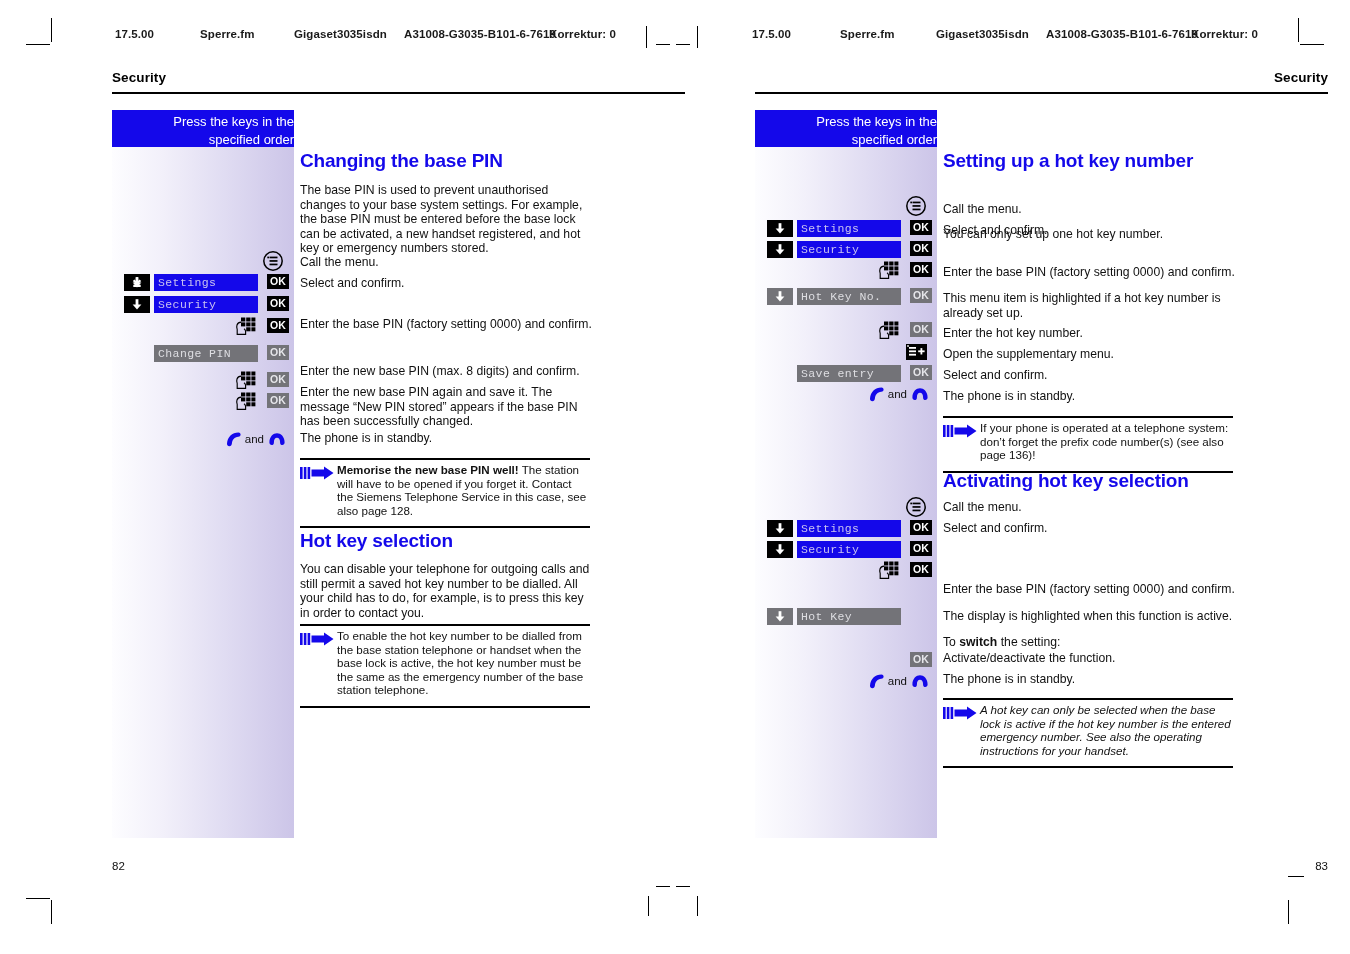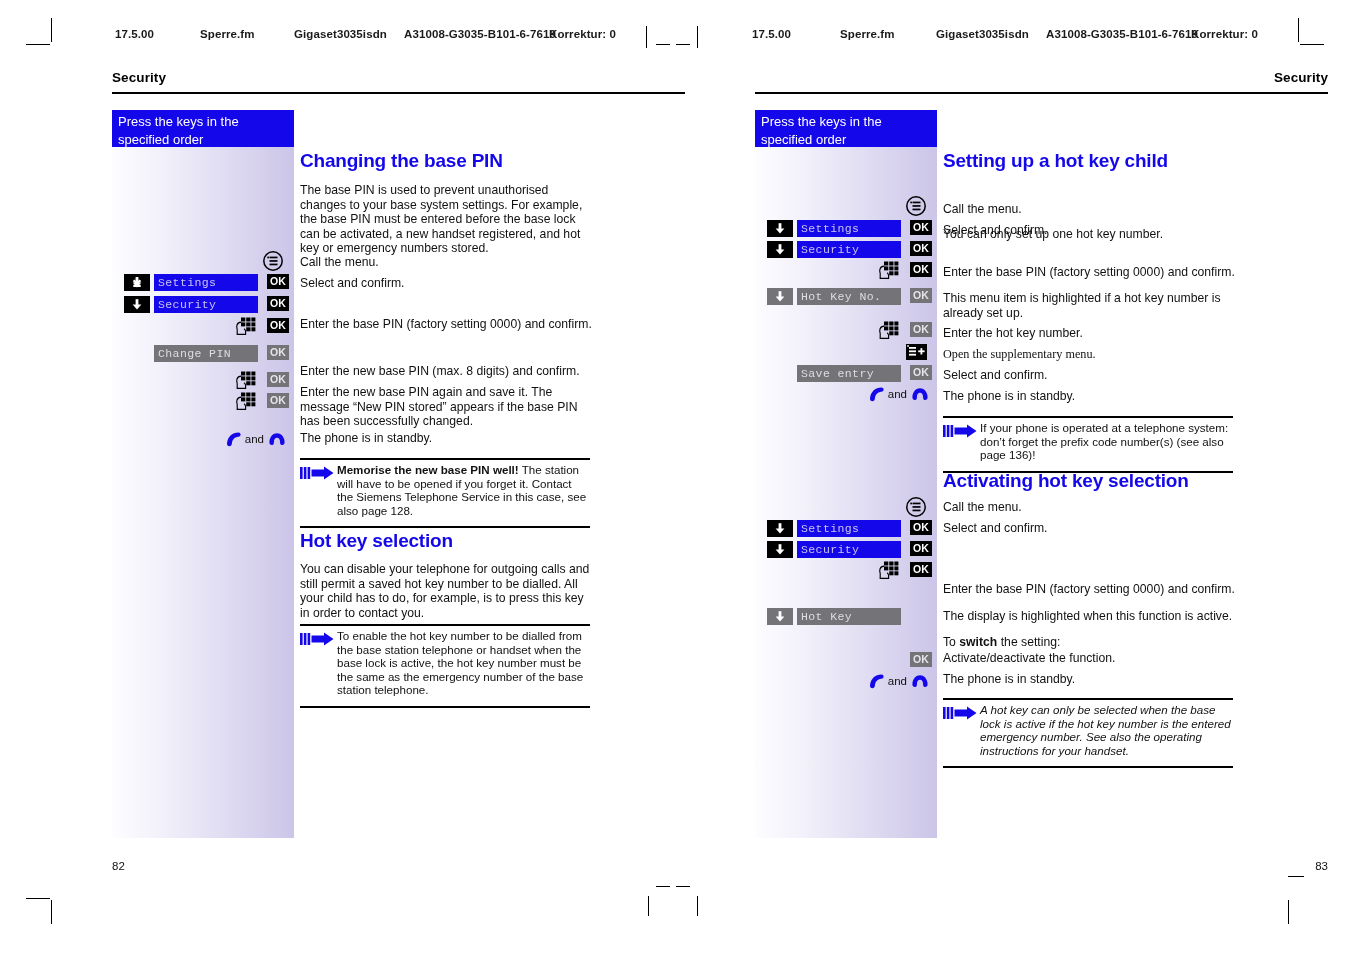--- a/index.html
+++ b/index.html
@@ -43,21 +43,21 @@
     background:linear-gradient(to right,#fdfdff 0%,#f2f0fa 28%,#e0dcf2 62%,#ccc5e8 100%);
   }
   .keycol .kc-head{
     position:absolute;left:0;top:0;width:100%;height:37px;
     background:#1408ea;color:#fff;
     font-size:13px;line-height:17.5px;
     padding:3px 0 0 6px;
     box-sizing:border-box;
     font-weight:400;
   }
-  .keycol .kc-head span{display:block;}
+  .keycol .kc-head span{display:block;text-align:right;}
 
   
   .krow{position:absolute;left:0;width:182px;height:17px;}
   .arrowbox{
     position:absolute;left:12px;top:0;width:26px;height:17px;
     display:flex;align-items:center;justify-content:center;
   }
   .dispbar{
     position:absolute;left:42px;top:0;width:104px;height:17px;
     font-family:"Liberation Mono","DejaVu Sans Mono",monospace;
@@ -520,28 +520,28 @@
           <svg viewBox="0 0 22 16" width="22" height="16">
             <path d="M3.4 11.5 C3.4 5.5 7.4 2.3 11 2.3 C14.6 2.3 18.6 5.5 18.6 11.5 C18.6 13.1 17.6 14 16.3 14 C15 14 14.1 13.1 14.1 11.7 C14.1 8.6 13 6.8 11 6.8 C9 6.8 7.9 8.6 7.9 11.7 C7.9 13.1 7 14 5.7 14 C4.4 14 3.4 13.1 3.4 11.5 Z" fill="#1408ea"></path>
           </svg>
         </span>
       </div>
     </div>
 
   </div>
 
   <div class="txtcol" style="left:203px;">
-    <h2 class="sec" style="top:40px;left:0;">Setting up a hot key child</h2>
+    <h2 class="sec" style="top:40px;left:0;">Setting up a hot key number</h2>
     <div class="para" style="top:69px;left:0;width:292px;margin-top:48px;">You can only set up one hot key number.</div>
     <div class="para" style="top:92px;left:0;width:292px;">Call the menu.</div>
     <div class="para" style="top:113px;left:0;width:292px;">Select and confirm.</div>
     <div class="para" style="top:155px;left:0;width:292px;">Enter the base PIN (factory setting 0000) and confirm.</div>
     <div class="para" style="top:181px;left:0;width:290px;">This menu item is highlighted if a hot key number is already set up.</div>
     <div class="para" style="top:216px;left:0;width:292px;">Enter the hot key number.</div>
-    <div class="para" style="top:237px;left:0;width:292px;font-family:Liberation Serif, serif;">Open the supplementary menu.</div>
+    <div class="para" style="top:237px;left:0;width:292px;">Open the supplementary menu.</div>
     <div class="para" style="top:258px;left:0;width:292px;">Select and confirm.</div>
     <div class="para" style="top:279px;left:0;width:292px;">The phone is in standby.</div>
 
     <div class="note" style="top:306px;left:0;width:290px;">
       <div class="nrule" style="top:0;width:290px;"></div>
       <span class="noteicon" style="left:0;top:8px;">
         <svg viewBox="0 0 34 14" width="34" height="14">
           <rect x="0" y="1" width="2.6" height="12" fill="#1408ea"></rect>
           <rect x="3.8" y="1" width="2.6" height="12" fill="#1408ea"></rect>
           <rect x="7.6" y="1" width="2.6" height="12" fill="#1408ea"></rect>

